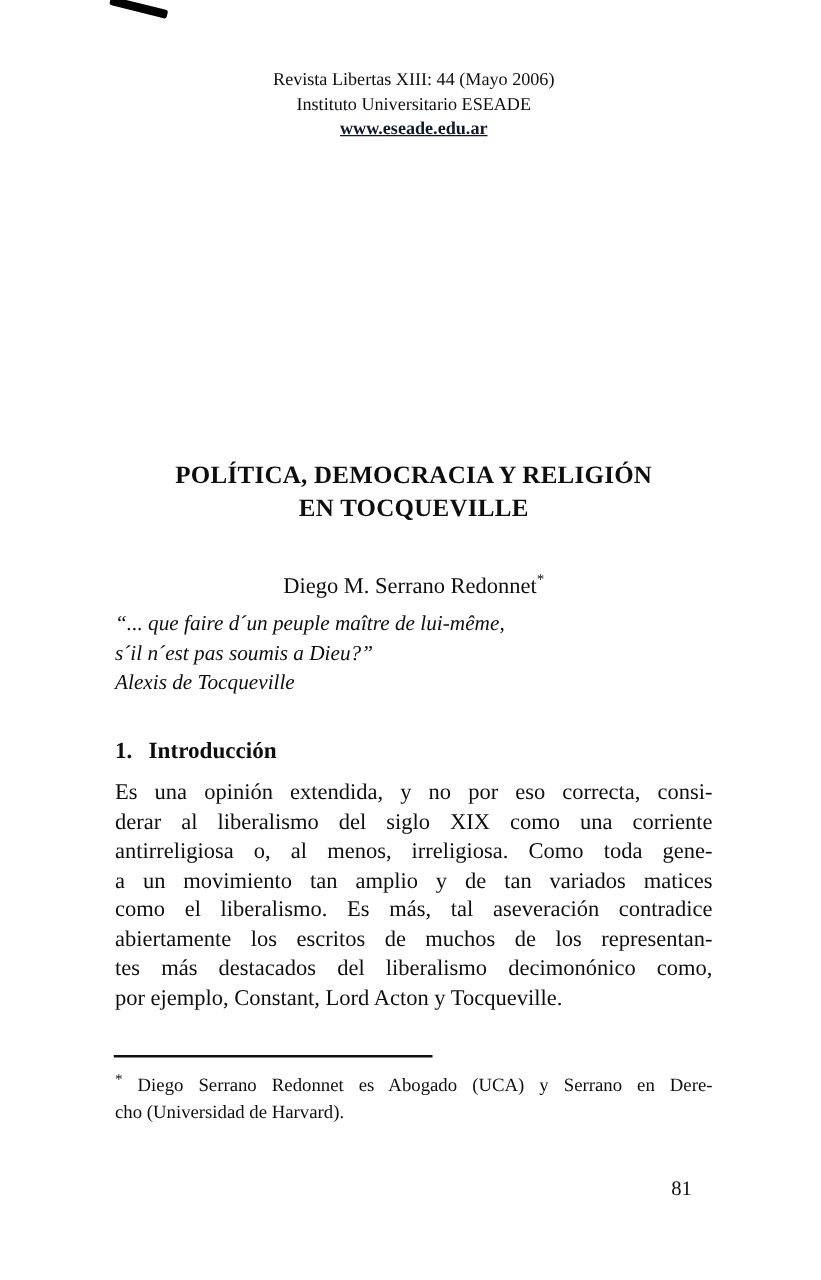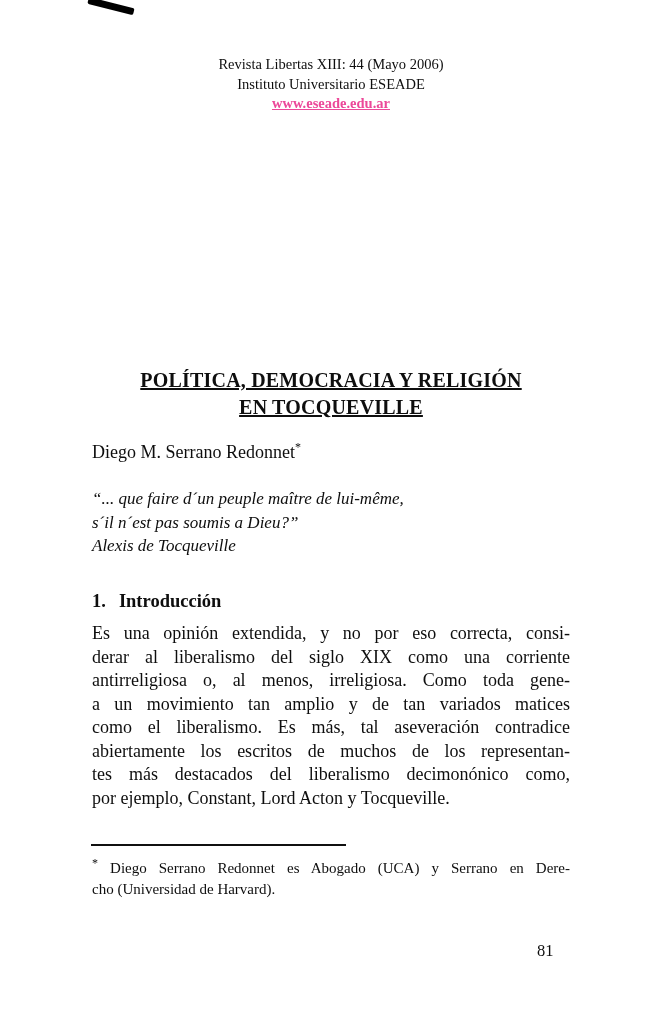--- a/index.html
+++ b/index.html
@@ -44,29 +44,28 @@
   .title-block {
     position: absolute;
     top: 367px;
     left: 92px;
     width: 478px;
     text-align: center;
     font-weight: bold;
     font-size: 20px;
     line-height: 27px;
     letter-spacing: 0.2px;
-    text-decoration: underline;
   }
 
   .author-line {
     position: absolute;
-    top: 440px;
+    top: 456px;
     left: 92px;
     width: 478px;
-    text-align: left;
+    text-align: center;
     font-size: 18px;
   }
   .author-line sup, .footnote sup { font-size: 12px; }
 
   .epigraph {
     position: absolute;
     top: 487px;
     left: 92px;
     width: 478px;
     text-align: left;
@@ -135,21 +134,21 @@
 <body>
 
 <div class="page" style="background: rgb(255, 255, 255); color: rgb(14, 14, 14); padding-left: 37px;">
 
   <div class="corner-mark"></div>
 
   <div class="header-block">
     <div>Revista Libertas XIII: 44 (Mayo 2006)</div>
     <div>Instituto Universitario ESEADE</div>
     <div>
-      <a class="header-link" style="color: #ec4899;">www.eseade.edu.ar</a>
+      <a class="header-link" style="color: #0f172a;">www.eseade.edu.ar</a>
     </div>
   </div>
 
   <div class="title-block">
     <div>POLÍTICA, DEMOCRACIA Y RELIGIÓN</div>
     <div>EN TOCQUEVILLE</div>
   </div>
 
   <div class="author-line">
     <span>Diego M. Serrano Redonnet</span><sup>*</sup>

